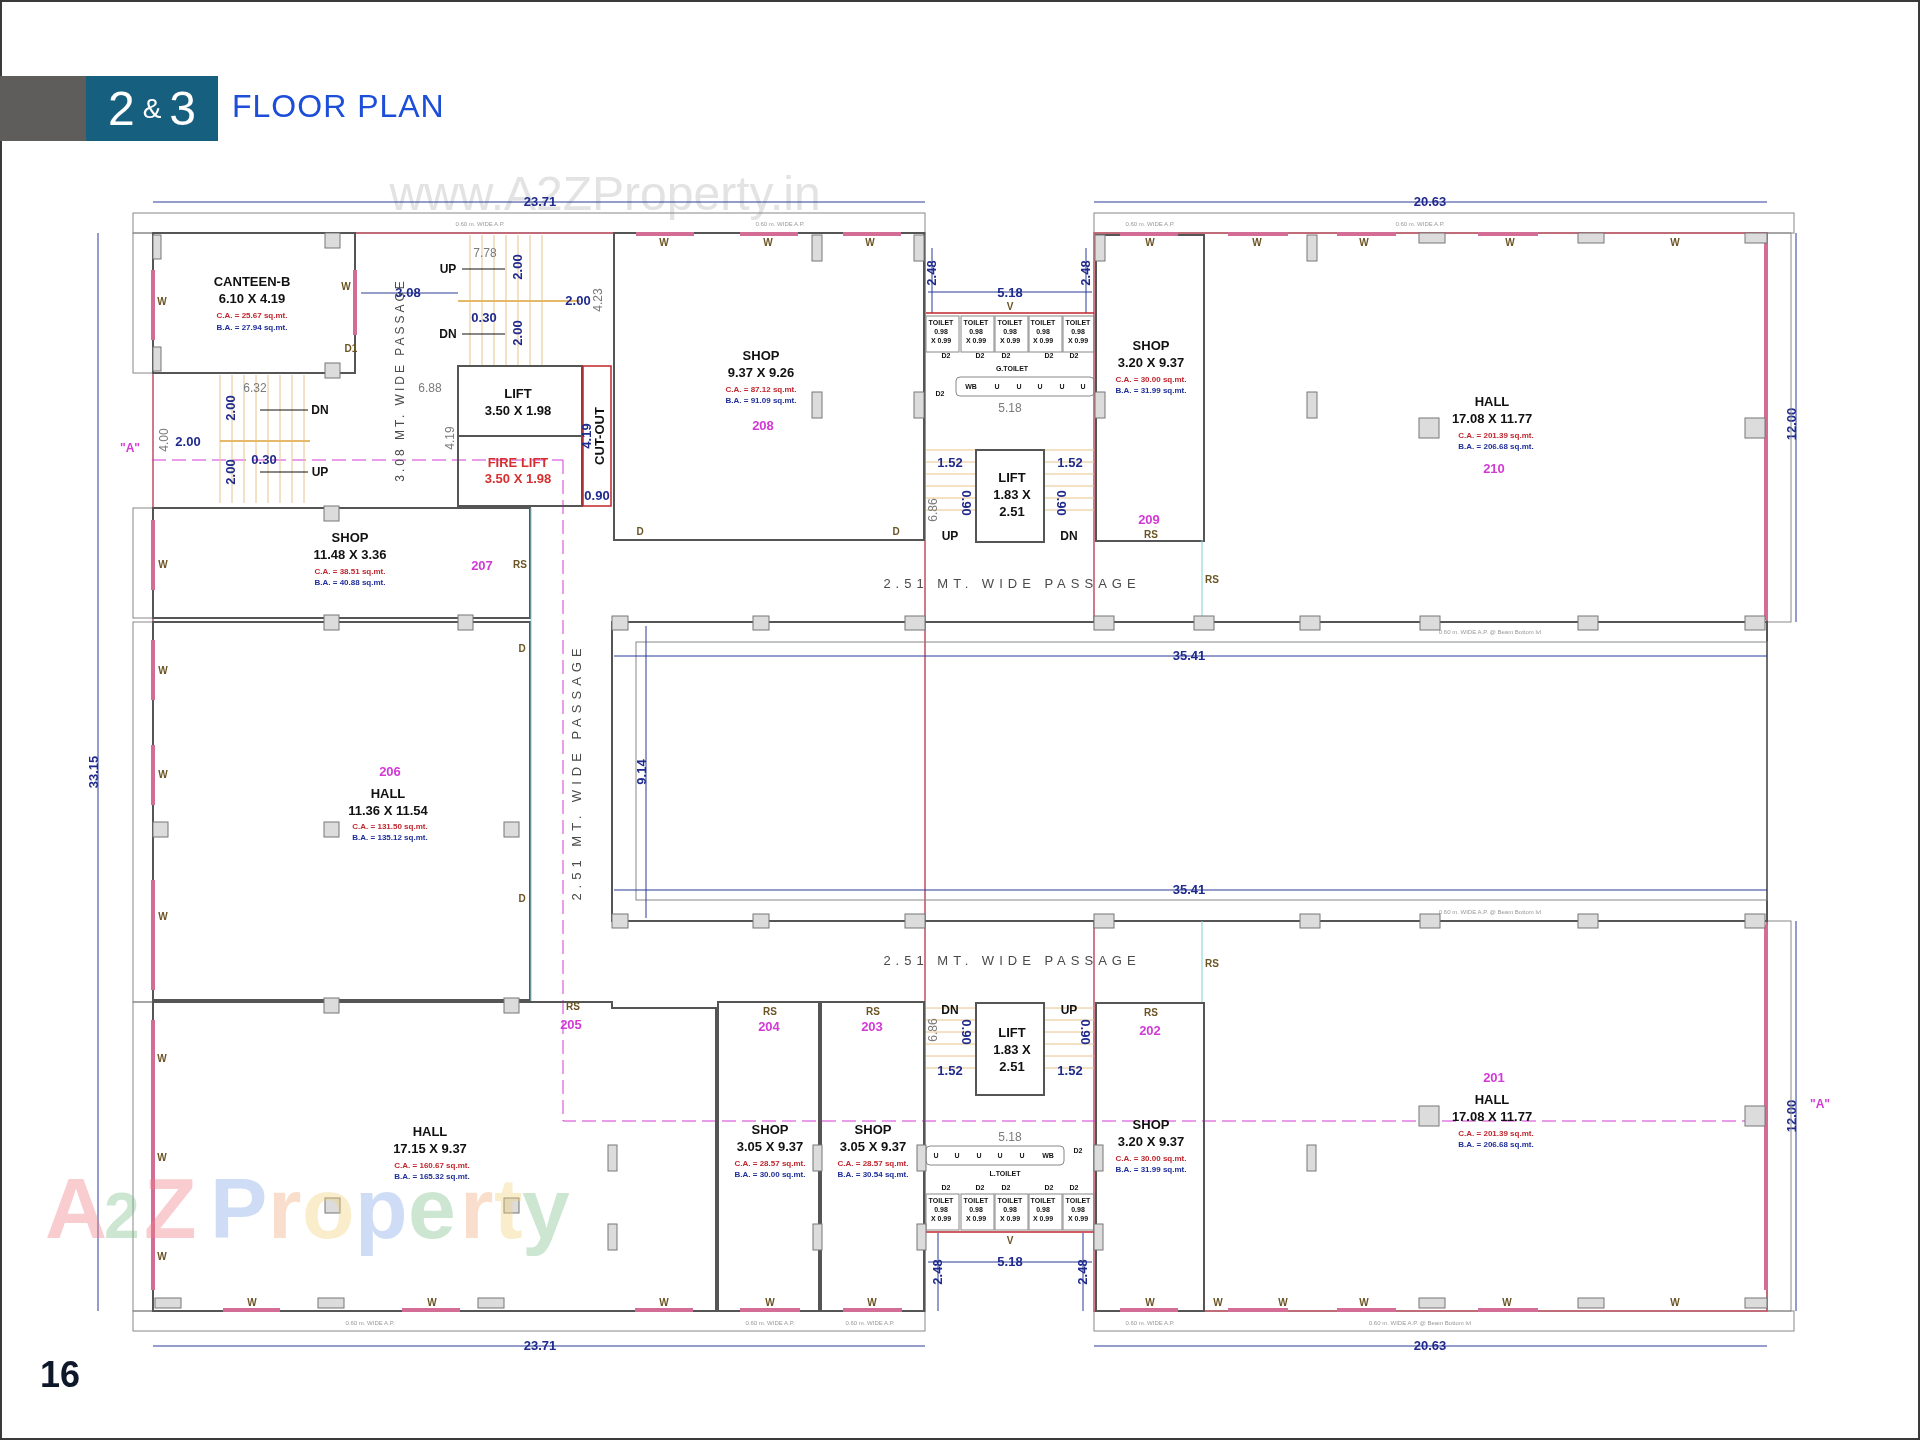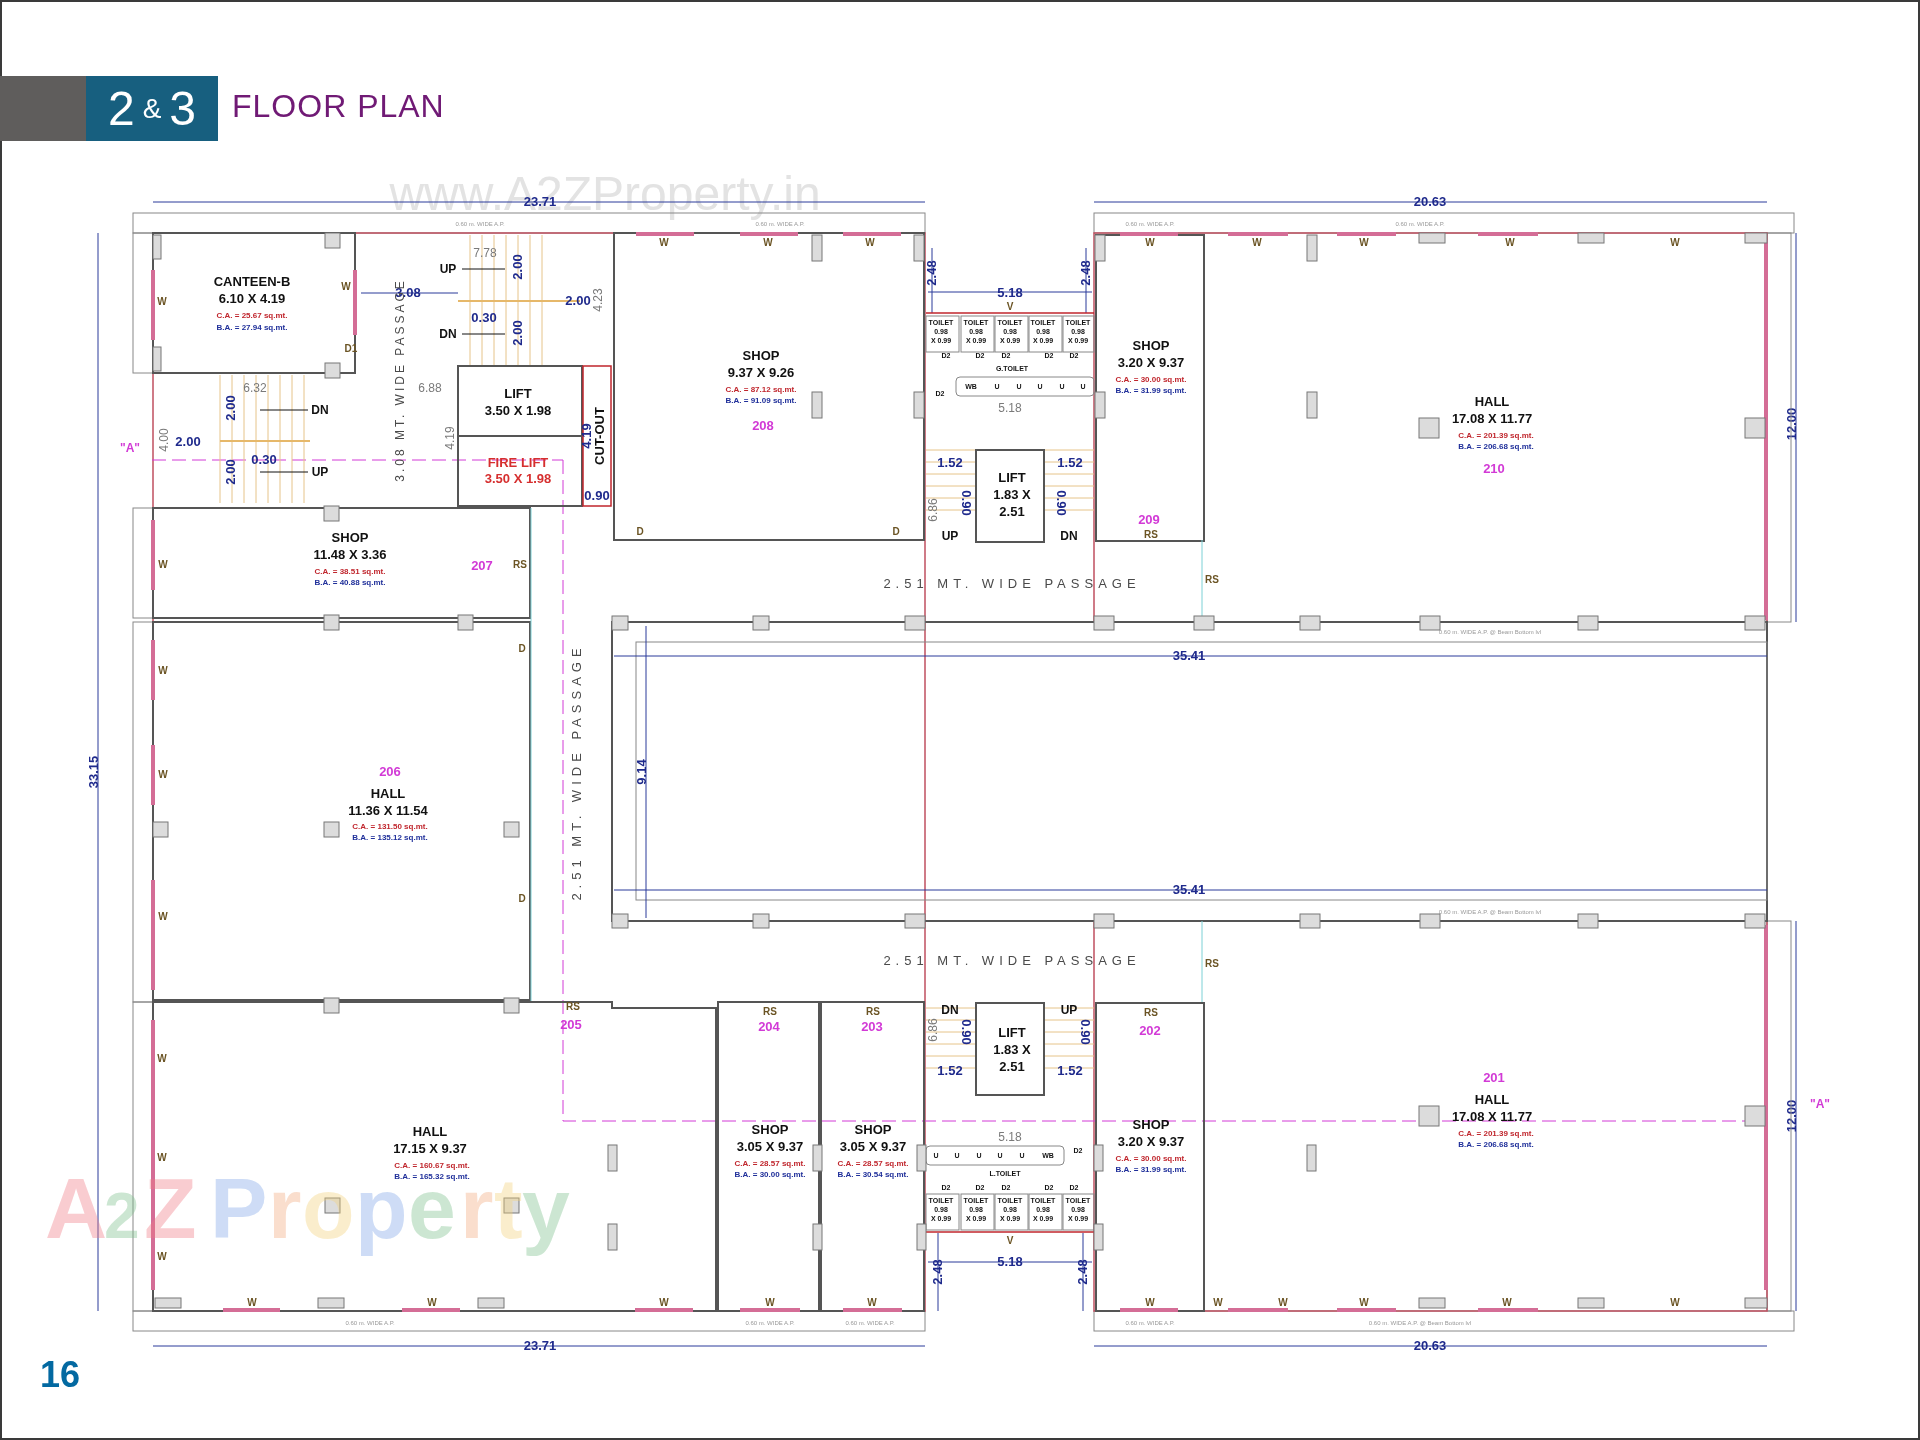--- a/index.html
+++ b/index.html
@@ -2,22 +2,22 @@
 <html><head>
 <meta charset="utf-8">
 <style>
   html, body { margin:0; padding:0; background:#ffffff; }
   body { width:1920px; height:1440px; position:relative; overflow:hidden; font-family:"Liberation Sans", sans-serif; }
   .frame { position:absolute; left:0; top:0; width:1916px; height:1436px; border:2px solid #3a3a3a; }
   .hdr-grey { position:absolute; left:0; top:76px; width:86px; height:65px; background:#5f5d5c; }
   .hdr-blue { position:absolute; left:86px; top:76px; width:132px; height:65px; background:#175f7f; color:#fff; display:flex; align-items:center; justify-content:center; gap:8px; }
   .hdr-blue .big { font-size:48px; font-weight:300; line-height:1; }
   .hdr-blue .amp { font-size:28px; }
-  .hdr-title { position:absolute; left:232px; top:88px; font-size:32px; color:#701a75; letter-spacing:1px; }
-  .page-num { position:absolute; left:40px; top:1354px; font-size:36px; font-weight:bold; color:#0369a1; }
+  .hdr-title { position:absolute; left:232px; top:88px; font-size:32px; color:#1d4ed8; letter-spacing:1px; }
+  .page-num { position:absolute; left:40px; top:1354px; font-size:36px; font-weight:bold; color:#0f172a; }
   svg.plan { position:absolute; left:0; top:0; }
   .room-name { font-family:"Liberation Sans", sans-serif; font-weight:bold; font-size:13px; fill:#111; text-anchor:middle; }
   .room-dim { font-family:"Liberation Sans", sans-serif; font-weight:bold; font-size:13px; fill:#111; text-anchor:middle; }
   .ca { font-family:"Liberation Sans", sans-serif; font-weight:bold; font-size:8px; fill:#c0262d; text-anchor:middle; }
   .ba { font-family:"Liberation Sans", sans-serif; font-weight:bold; font-size:8px; fill:#1f2f9a; text-anchor:middle; }
   .unit { font-family:"Liberation Sans", sans-serif; font-weight:bold; font-size:13px; fill:#d23ad6; text-anchor:middle; }
   .dim { font-family:"Liberation Sans", sans-serif; font-weight:bold; font-size:13px; fill:#1f2a8c; text-anchor:middle; }
   .gdim { font-family:"Liberation Sans", sans-serif; font-size:12px; fill:#7a7a7a; text-anchor:middle; }
   .lbl { font-family:"Liberation Sans", sans-serif; font-weight:bold; font-size:10px; fill:#6b5424; text-anchor:middle; }
   .passage { font-family:"Liberation Sans", sans-serif; font-size:13px; fill:#4a4a4a; letter-spacing:5px; text-anchor:middle; }

